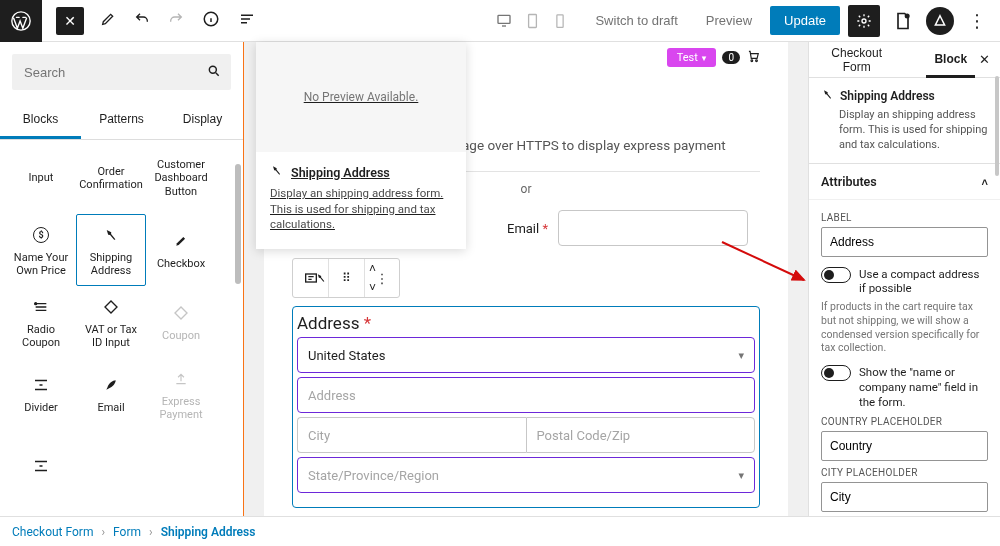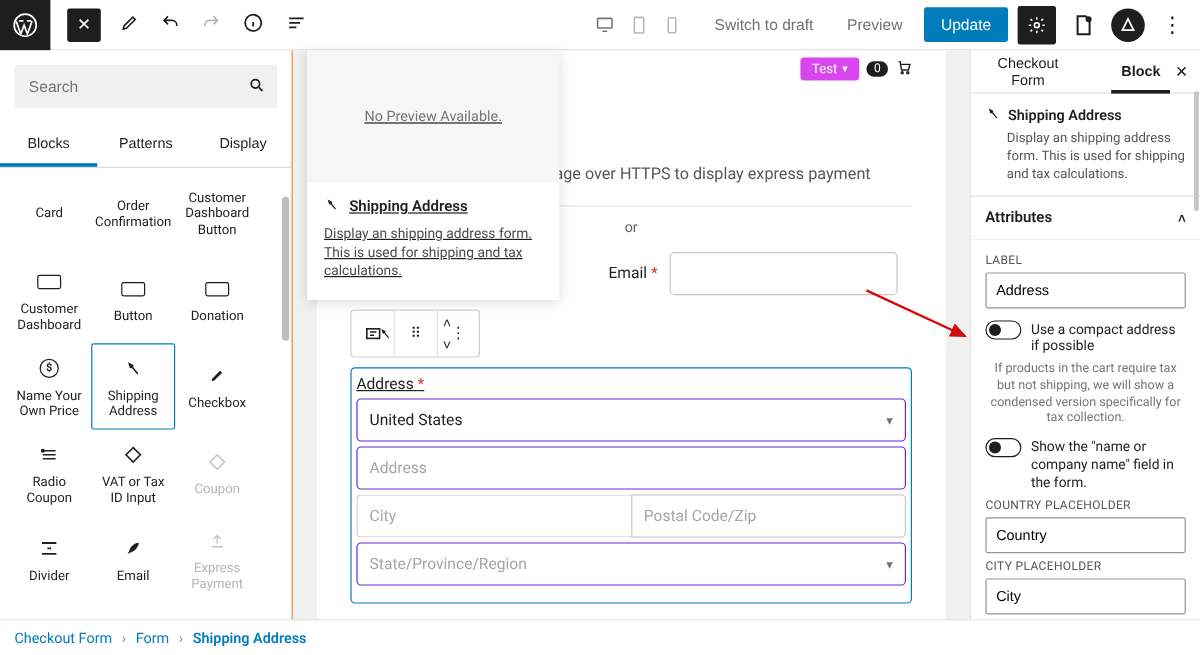--- a/index.html
+++ b/index.html
@@ -68,21 +68,21 @@
   .email-label .req { color: #d63638; }
   .email-input { width: 190px; height: 36px; border: 1px solid #c7c7c7; border-radius: 4px; }
 
   .block-toolbar { display: inline-flex; align-items: center; border: 1px solid #cfcfcf; border-radius: 3px; background: #fff; margin-bottom: 8px; }
   .bt-btn { width: 36px; height: 38px; display: flex; align-items: center; justify-content: center; border-right: 1px solid #e0e0e0; font-size: 14px; }
   .bt-group { display: flex; }
   .bt-group span { width: 26px; height: 38px; display:flex; align-items:center; justify-content:center; font-size:12px;}
   .bt-more { width: 34px; height: 38px; display:flex; align-items:center; justify-content:center; }
 
   .selected-block { border: 1.5px solid #007cba; border-radius: 4px; padding: 6px 0 10px 0; }
-  .addr-label { font-size: 13px; padding: 0 6px 4px 4px; text-decoration: underline; }
+  .addr-label { font-size: 17px; padding: 0 6px 4px 4px; }
   .addr-label .req { color: #d63638; }
   .addr-field { margin: 0 4px 4px 4px; border: 1px solid #6d28d9; border-radius: 4px; height: 36px; display: flex; align-items: center; padding: 0 10px; color: #a5a5a5; font-size: 13px; background:#fff; position:relative;}
   .addr-field.filled { color: #1e1e1e; }
   .addr-field .chev { position:absolute; right:10px; color:#757575; font-size:11px;}
   .city-row { display: flex; margin: 0 4px 4px 4px; gap: 0; }
   .city-row .half { flex:1; border: 1px solid #c7c7c7; height: 36px; display:flex; align-items:center; padding:0 10px; color:#a5a5a5; font-size:13px;}
   .city-row .half:first-child { border-radius: 4px 0 0 4px; border-right: none; }
   .city-row .half:last-child { border-radius: 0 4px 4px 0; }
 
   
@@ -96,21 +96,21 @@
   .sb-title { font-size: 12px; font-weight: 600; display:flex; align-items:center; gap:6px;}
   .sb-desc { font-size: 11px; color: #555; margin-top: 4px; line-height: 1.35; padding-left: 18px;}
   .sb-attr-head { display:flex; align-items:flex-end; justify-content:space-between; font-size: 12.5px; font-weight:600; padding: 10px 12px; border-bottom: 1px solid #f0f0f0; cursor:pointer;}
   .sb-body { padding: 6px 12px 10px 12px; overflow-y:auto; }
   .sb-label { font-size: 10px; letter-spacing: 0.3px; color: #555; text-transform: uppercase; margin: 6px 0 4px 0; }
   .sb-input { width: 100%; height: 30px; border: 1px solid #949494; border-radius: 2px; padding: 0 8px; font-size: 12px; }
   .toggle-row { display: flex; gap: 8px; align-items: flex-start; margin: 10px 0 4px 0; }
   .toggle { width: 30px; height: 16px; border: 1px solid #1e1e1e; border-radius: 9px; position: relative; flex-shrink: 0; background:#fff; cursor:pointer;}
   .toggle .knob { width: 10px; height: 10px; background: #1e1e1e; border-radius: 50%; position: absolute; top: 2px; left: 2px; }
   .toggle-label { font-size: 11.5px; line-height: 1.3; }
-  .toggle-help { font-size: 10.5px; color: #757575; line-height: 1.3; margin-top: 2px; padding-left: 0; text-align: center; }
+  .toggle-help { font-size: 10.5px; color: #757575; line-height: 1.3; margin-top: 2px; padding-left: 0; }
 
   
   .breadcrumb { height: 30px; border-top: 1px solid #e0e0e0; display: flex; align-items: center; padding: 0 12px; gap: 8px; font-size: 12px; color: #007cba; flex-shrink: 0; }
   .breadcrumb .sep { color: #949494; }
   .breadcrumb .current { font-weight: 600; }
 
   .arrow-annot { position: absolute; pointer-events: none; z-index: 30; }
 
   
   .ic-box { width:20px; height:12px; border:1.5px solid currentColor; border-radius:2px; display:inline-block;}
@@ -215,50 +215,30 @@
       <div class="inserter-tabs">
         <button class="active">Blocks</button>
         <button>Patterns</button>
         <button>Display</button>
       </div>
       <div class="block-grid">
         <div class="scroll-thumb"></div>
 
         <div class="block-row" style="margin-top:-6px;">
           <div class="block-item">
-            <span class="bi-label">Card</span>
+            <span class="bi-label">Input</span>
           </div>
           <div class="block-item">
             <span class="bi-label">Order Confirmation</span>
           </div>
           <div class="block-item">
             <span class="bi-label">Customer Dashboard Button</span>
           </div>
         </div>
 
-        <div class="block-row">
-          <div class="block-item">
-            <span class="bi-icon">
-                <span class="ic-box"></span>
-              </span>
-            <span class="bi-label">Customer Dashboard</span>
-          </div>
-          <div class="block-item">
-            <span class="bi-icon">
-                <span class="ic-box"></span>
-              </span>
-            <span class="bi-label">Button</span>
-          </div>
-          <div class="block-item">
-            <span class="bi-icon">
-                <span class="ic-box"></span>
-              </span>
-            <span class="bi-label">Donation</span>
-          </div>
-        </div>
 
         <div class="block-row">
           <div class="block-item">
             <span class="bi-icon">
                 <span class="ic-circle-d">$</span>
               </span>
             <span class="bi-label">Name Your Own Price</span>
           </div>
           <div class="block-item selected">
             <span class="bi-icon">

